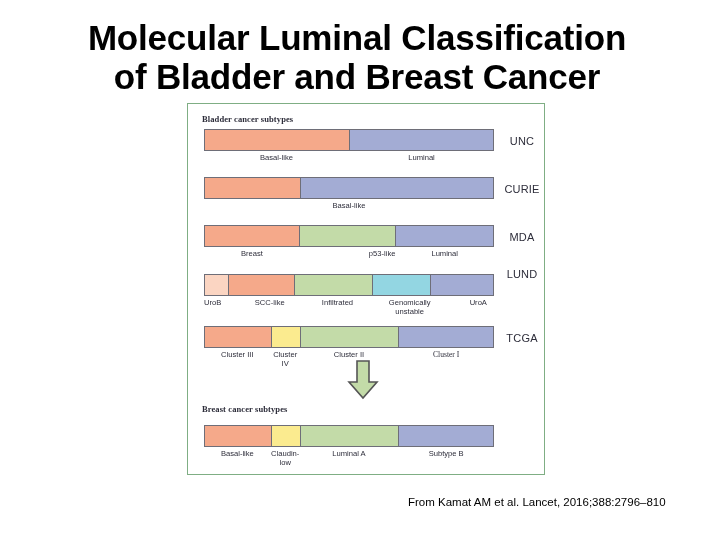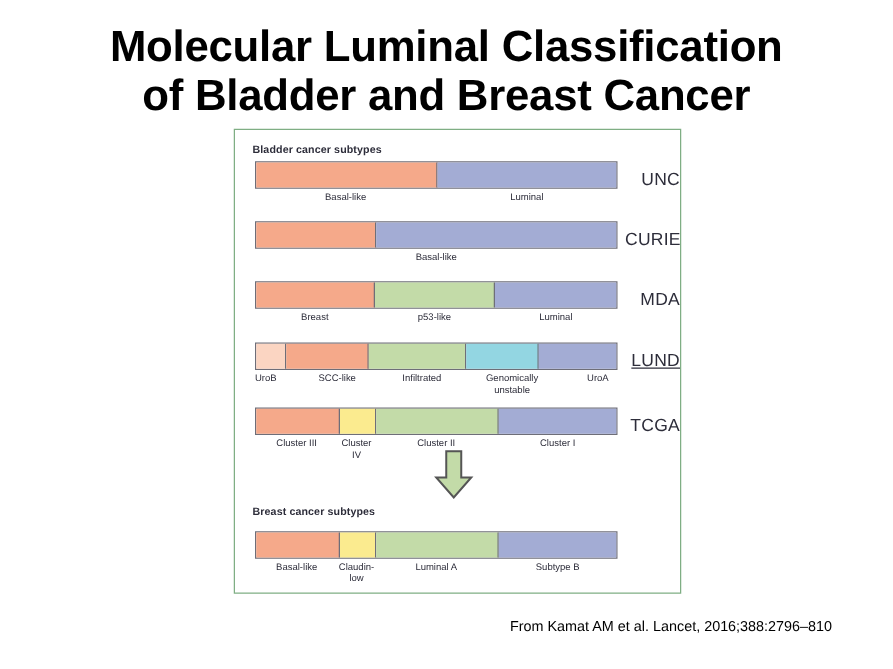--- a/index.html
+++ b/index.html
@@ -39,21 +39,21 @@
     width: 358px;
     height: 372px;
     background: #ffffff;
     border: 1px solid #7FAE84;
     box-sizing: border-box;
   }
 
   .section-heading {
     position: absolute;
     left: 14px;
-    font-family: Liberation Sans, sans-serif;
+    font-family: Liberation Serif, serif;
     font-weight: bold;
     font-size: 8.5px;
     color: #2d2d3a;
     letter-spacing: 0.1px;
     white-space: nowrap;
   }
 
   
   .bar-row {
     position: absolute;
@@ -94,23 +94,23 @@
     padding-top: 2px;
     box-sizing: border-box;
     word-break: normal;
   }
 
   .row-tag {
     position: absolute;
     left: 312px;
     width: 44px;
     font-family: "Liberation Sans", sans-serif;
-    font-size: 14px;
+    font-size: 11px;
     color: #2d2d3a;
-    text-align: right;
+    text-align: center;
     letter-spacing: 0.2px;
   }
 
   
   .down-arrow {
     position: absolute;
     left: 158px;
     top: 256px;
     width: 34px;
     height: 40px;
@@ -163,54 +163,54 @@
       <div class="row-tag" style="top: 79px;">CURIE</div>
       <div class="bar-row" style="top: 121px;">
         <div class="bar-track">
           <div class="seg" style="flex: 33 0 0px; background: rgb(245, 169, 138);"></div>
           <div class="seg" style="flex: 33 0 0px; background: rgb(195, 219, 168);"></div>
           <div class="seg" style="flex: 34 0 0px; background: rgb(163, 172, 212);"></div>
         </div>
       </div>
       <div class="labels-row" style="top: 144px;">
         <div class="seg-label" style="flex: 33 0 0px;">Breast</div>
-        <div class="seg-label" style="flex: 33 0 0px;">p53-like</div>
+        <div class="seg-label" style="flex: 33 0 0px; text-align: right;">p53-like</div>
         <div class="seg-label" style="flex: 34 0 0px;">Luminal</div>
       </div>
       <div class="row-tag" style="top: 127px;">MDA</div>
       <div class="bar-row" style="top: 170px;">
         <div class="bar-track">
           <div class="seg" style="flex: 8 0 0px; background: rgb(251, 213, 194);"></div>
           <div class="seg" style="flex: 23 0 0px; background: rgb(245, 169, 138);"></div>
           <div class="seg" style="flex: 27 0 0px; background: rgb(195, 219, 168);"></div>
           <div class="seg" style="flex: 20 0 0px; background: rgb(147, 214, 226);"></div>
           <div class="seg" style="flex: 22 0 0px; background: rgb(163, 172, 212);"></div>
         </div>
       </div>
       <div class="labels-row" style="top: 193px; gap: 32px;">
         <div class="seg-label" style="flex: 8 0 0px;">UroB</div>
         <div class="seg-label" style="flex: 23 0 0px;">SCC-like</div>
         <div class="seg-label" style="flex: 27 0 0px;">Infiltrated</div>
         <div class="seg-label" style="flex: 20 0 0px;">Genomically unstable</div>
         <div class="seg-label" style="flex: 22 0 0px;">UroA</div>
       </div>
-      <div class="row-tag" style="top: 176px; text-decoration: underline;">LUND</div>
+      <div class="row-tag" style="top: 164px;">LUND</div>
       <div class="bar-row" style="top: 222px;">
         <div class="bar-track">
           <div class="seg" style="flex: 23 0 0px; background: rgb(245, 169, 138);"></div>
           <div class="seg" style="flex: 10 0 0px; background: rgb(251, 235, 143);"></div>
           <div class="seg" style="flex: 34 0 0px; background: rgb(195, 219, 168);"></div>
           <div class="seg" style="flex: 33 0 0px; background: rgb(163, 172, 212);"></div>
         </div>
       </div>
       <div class="labels-row" style="top: 245px;">
         <div class="seg-label" style="flex: 23 0 0px;">Cluster III</div>
         <div class="seg-label" style="flex: 10 0 0px;">Cluster IV</div>
         <div class="seg-label" style="flex: 34 0 0px;">Cluster II</div>
-        <div class="seg-label" style="flex: 33 0 0px;">Cluster I</div>
+        <div class="seg-label" style="flex: 33 0 0px; font-family: Liberation Serif, serif;">Cluster I</div>
       </div>
       <div class="row-tag" style="top: 228px;">TCGA</div>
       <div class="bar-row" style="top: 321px;">
         <div class="bar-track">
           <div class="seg" style="flex: 23 0 0px; background: rgb(245, 169, 138);"></div>
           <div class="seg" style="flex: 10 0 0px; background: rgb(251, 235, 143);"></div>
           <div class="seg" style="flex: 34 0 0px; background: rgb(195, 219, 168);"></div>
           <div class="seg" style="flex: 33 0 0px; background: rgb(163, 172, 212);"></div>
         </div>
       </div>

